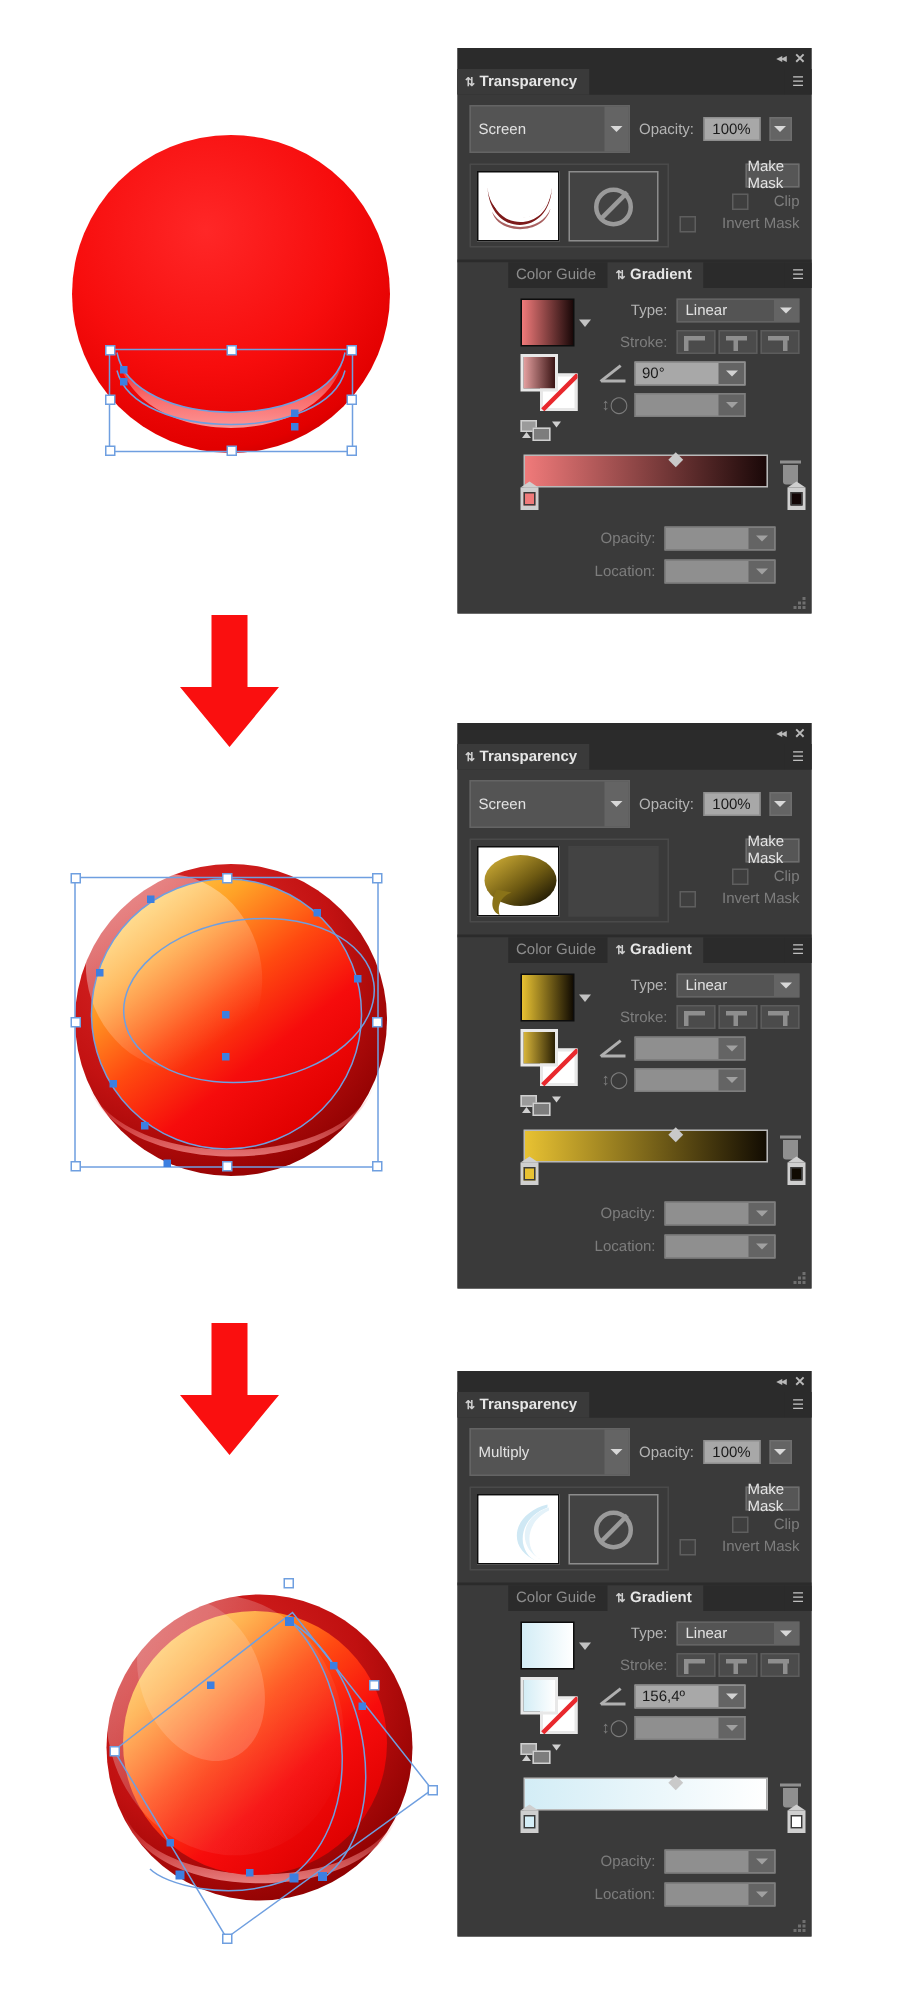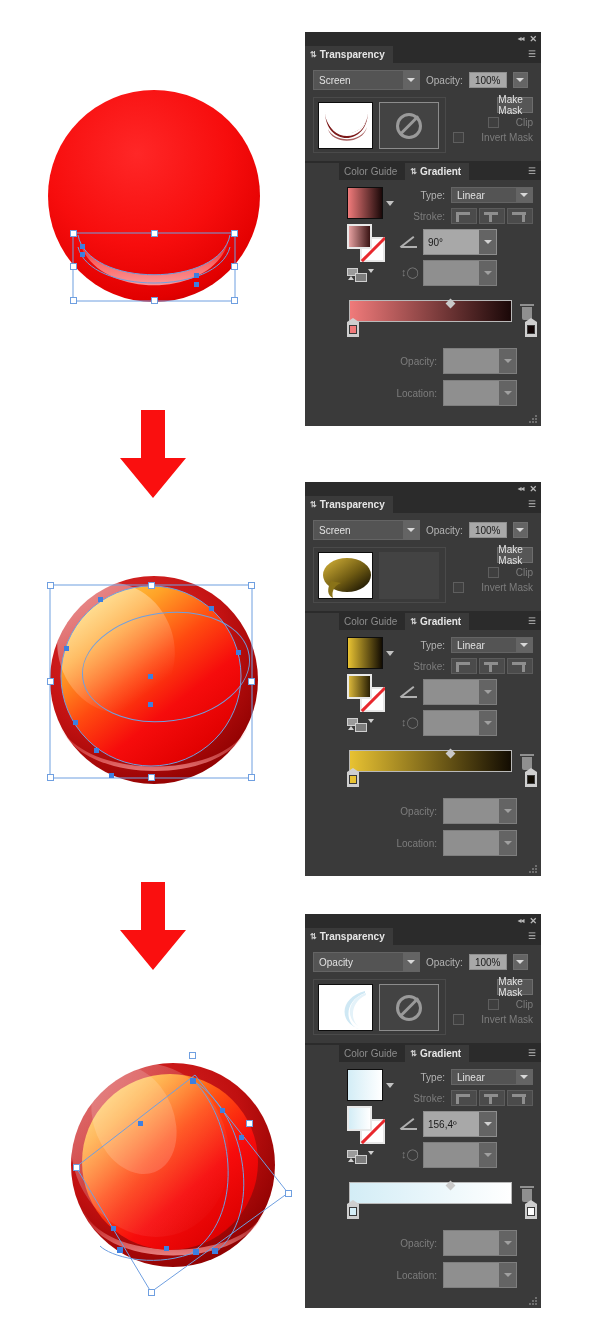--- a/index.html
+++ b/index.html
@@ -72,21 +72,21 @@
   .panel-menu .pm {
     font-size: 9px; color: #c0c0c0; line-height: 1;
   }
 
   .panel-body { padding: 7px 8px 8px 8px; }
 
   
   .t-row1 { display:flex; align-items:center; gap:6px; }
   .select {
     position: relative;
-    height: 20px;
+    height: 32px;
     background: #545454;
     border: 1px solid #646464;
     display: flex; align-items: center;
     font-size: 10px; color: #e2e2e2;
     padding-left: 5px;
   }
   .select .caret {
     position:absolute; right:0; top:0; bottom:0; width:16px;
     background:#646464;
     display:flex; align-items:center; justify-content:center;
@@ -156,21 +156,21 @@
   .sbtn.b2 .bar-v { left:9px; }
   .sbtn.b2 .bar-h { left:4px; }
   .sbtn.b3 .bar-v { left:14px; }
 
   .angle-ico { width:16px; height:12px; position:relative; }
   .angle-ico:before{content:"";position:absolute;left:0;bottom:0;width:16px;height:2px;background:#b0b0b0;}
   .angle-ico:after{content:"";position:absolute;left:0;bottom:0;width:17px;height:2px;background:#b0b0b0;transform:rotate(-38deg);transform-origin:left bottom;}
   .aspect-ico { width:16px; height:14px; position:relative; color:#7c7c7c; font-size:11px; }
 
   .field {
-    height:26px; background:#a8a8a8; border:1px solid #8e8e8e;
+    height:16px; background:#a8a8a8; border:1px solid #8e8e8e;
     display:flex; align-items:center; padding-left:4px;
     font-size:10px; color:#1a1a1a; position:relative; width:74px;
   }
   .field.disabled { background:#8f8f8f; border-color:#7e7e7e; color:#8f8f8f; }
   .field .caret { position:absolute; right:0; top:0; bottom:0; width:17px; background:#646464;
     display:flex; align-items:center; justify-content:center;}
   .field .caret i{width:0;height:0;border-left:4px solid transparent;border-right:4px solid transparent;border-top:4px solid #d2d2d2;}
   .field.disabled .caret i { border-top-color:#a0a0a0; }
 
   
@@ -782,21 +782,21 @@
           <span>Transparency</span>
         </div>
         <div class="tab-filler"></div>
         <div class="panel-menu">
             <span class="pm">☰</span>
           </div>
       </div>
       <div class="panel-body">
         <div class="t-row1">
           <div class="select blend-select">
-            <span>Opacity</span>
+            <span>Multiply</span>
             <span class="caret">
                 <i></i>
               </span>
           </div>
           <span class="lbl">Opacity:</span>
           <div class="opacity-field">
             <span>100%</span>
           </div>
           <div class="opacity-caret">
               <i></i>

